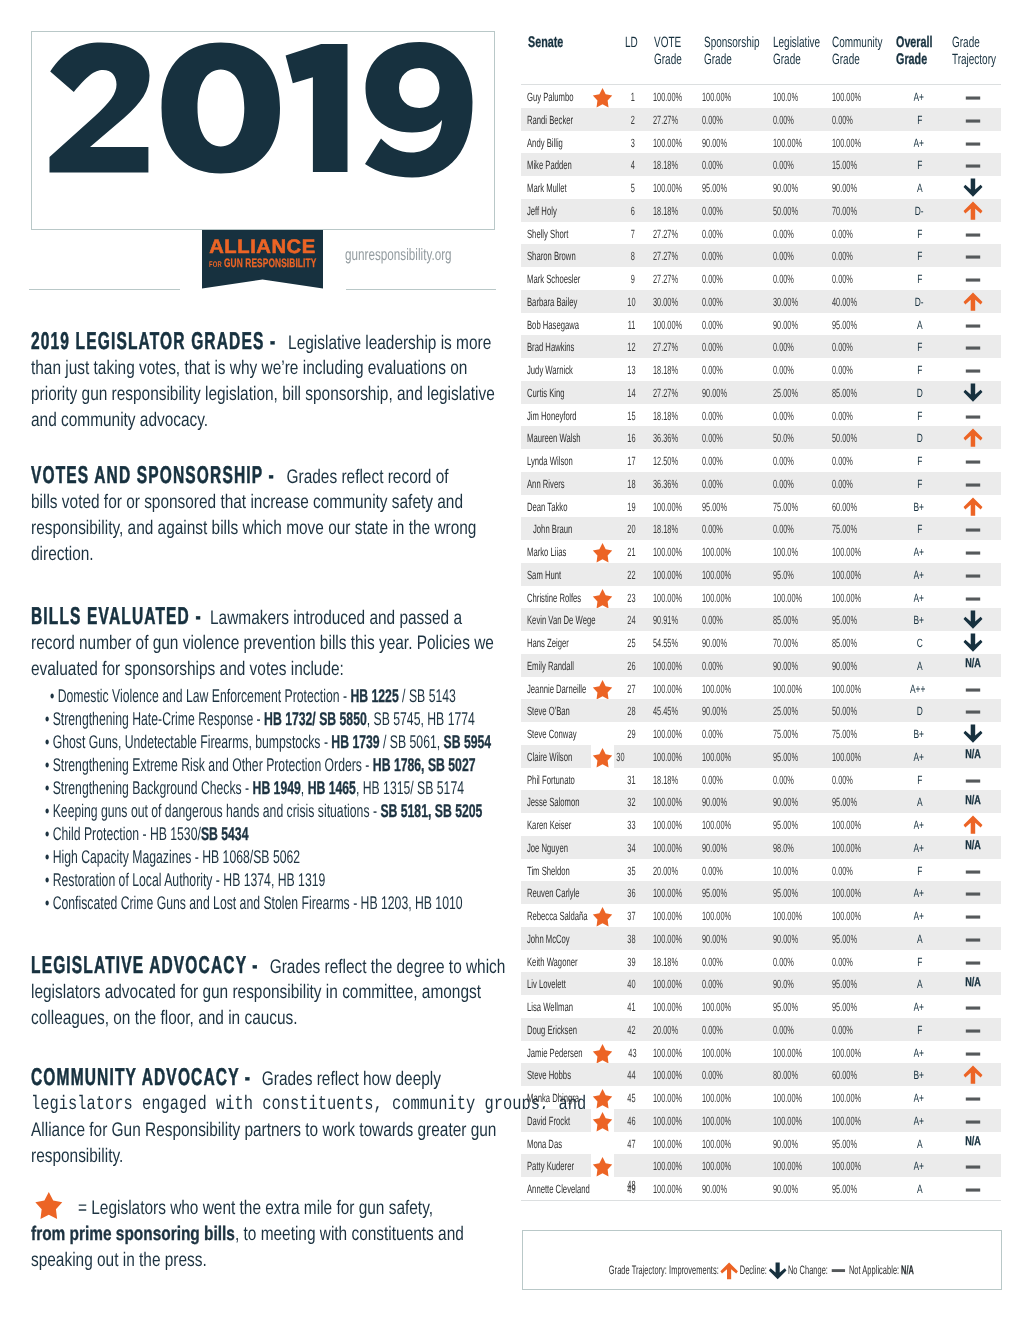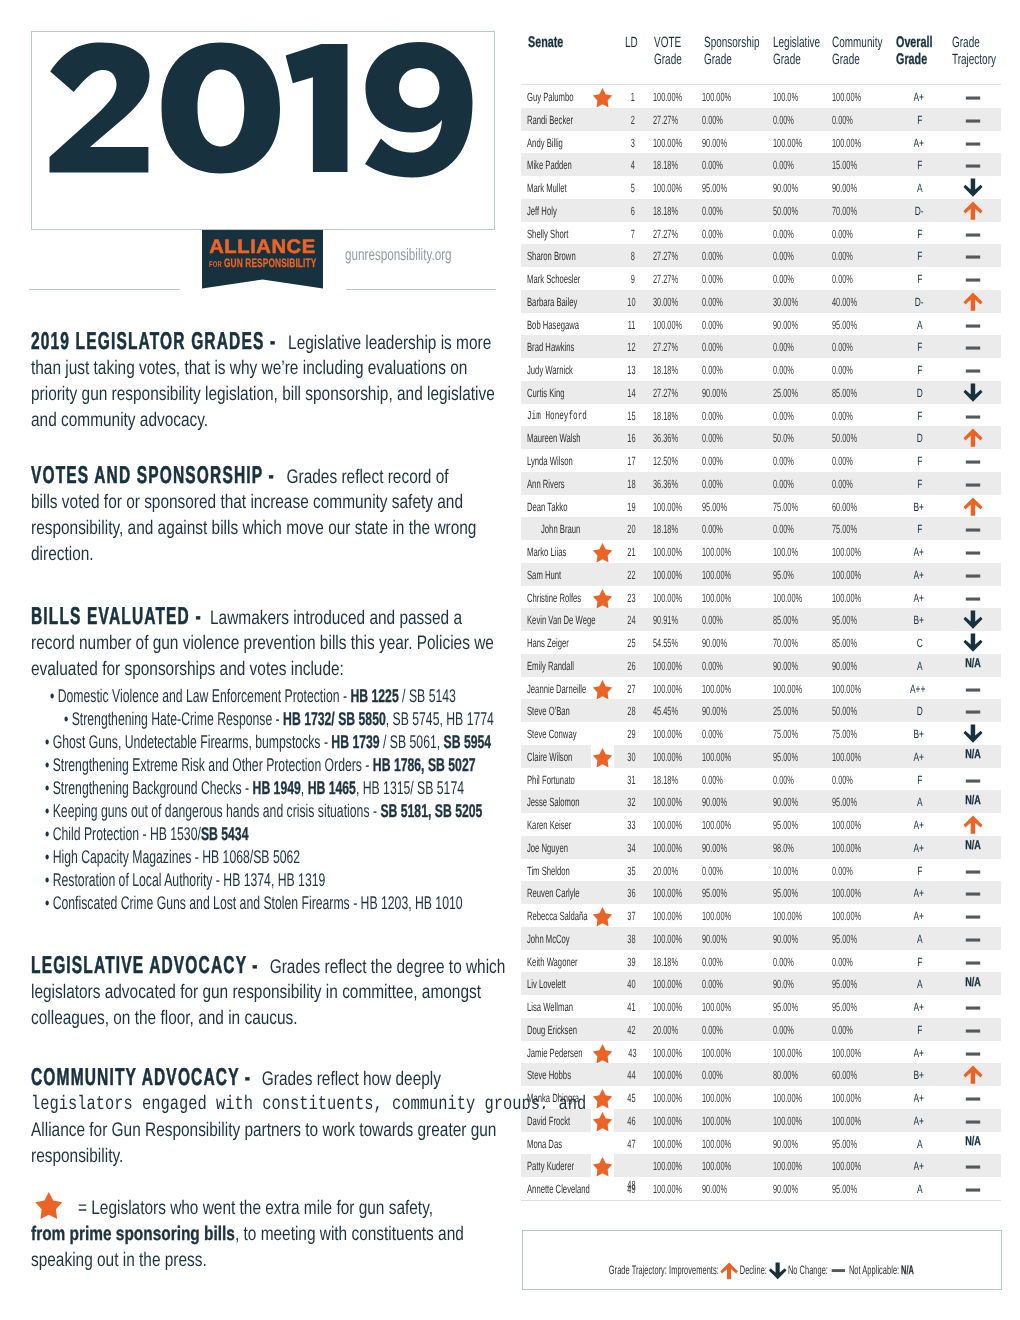--- a/index.html
+++ b/index.html
@@ -143,21 +143,21 @@
       <div class="ln" style="top: 998px; left: 31px;"><span class="cnd"><span>colleagues, on the floor, and in caucus.</span></span></div>
     </div>
     <div>
       <div class="ln" style="top: 1058.4px; left: 31px;"><span class="cnd"><b class="h" style="margin-right: -49.98px;">COMMUNITY ADVOCACY - </b><span>Grades reflect how deeply</span></span></div>
       <div class="ln" style="top: 1084.25px; left: 31px; font-family: Liberation Mono, monospace;"><span class="cnd"><span>legislators engaged with constituents, community groups, and</span></span></div>
       <div class="ln" style="top: 1110.1px; left: 31px;"><span class="cnd"><span>Alliance for Gun Responsibility partners to work towards greater gun</span></span></div>
       <div class="ln" style="top: 1135.95px; left: 31px;"><span class="cnd"><span>responsibility.</span></span></div>
     </div>
     <div>
       <div class="ln bill" style="top: 676.5px; left: 50px;"><span class="cnd"><span>• Domestic Violence and Law Enforcement Protection  - </span><b>HB 1225</b><span> / SB 5143</span></span></div>
-      <div class="ln bill" style="top: 699.55px; left: 45px; margin-left: 19px;"><span class="cnd"><span>• Strengthening Hate-Crime Response  - </span><b>HB 1732/ SB 5850</b><span>, SB 5745, HB 1774</span></span></div>
+      <div class="ln bill" style="top: 699.55px; left: 45px;"><span class="cnd"><span>• Strengthening Hate-Crime Response  - </span><b>HB 1732/ SB 5850</b><span>, SB 5745, HB 1774</span></span></div>
       <div class="ln bill" style="top: 722.6px; left: 45px;"><span class="cnd"><span>• Ghost Guns, Undetectable Firearms, bumpstocks  - </span><b>HB 1739</b><span> / SB 5061, </span><b>SB 5954</b></span></div>
       <div class="ln bill" style="top: 745.65px; left: 45px;"><span class="cnd"><span>• Strengthening Extreme Risk and Other Protection Orders  - </span><b>HB 1786, SB 5027</b></span></div>
       <div class="ln bill" style="top: 768.7px; left: 45px;"><span class="cnd"><span>• Strengthening Background Checks  - </span><b>HB 1949</b><span>, </span><b>HB 1465</b><span>, HB 1315/ SB 5174</span></span></div>
       <div class="ln bill" style="top: 791.75px; left: 45px;"><span class="cnd"><span>• Keeping guns out of dangerous hands and crisis situations - </span><b>SB 5181, SB 5205</b></span></div>
       <div class="ln bill" style="top: 814.8px; left: 45px;"><span class="cnd"><span>• Child Protection - HB 1530/</span><b>SB 5434</b></span></div>
       <div class="ln bill" style="top: 837.85px; left: 45px;"><span class="cnd"><span>• High Capacity Magazines  - HB 1068/SB 5062</span></span></div>
       <div class="ln bill" style="top: 860.9px; left: 45px;"><span class="cnd"><span>• Restoration of Local Authority -  HB 1374, HB 1319</span></span></div>
       <div class="ln bill" style="top: 883.95px; left: 45px;"><span class="cnd"><span>• Confiscated Crime Guns and Lost and Stolen Firearms - HB 1203, HB 1010</span></span></div>
     </div>
     <div>
@@ -368,21 +368,21 @@
         <div class="c" style="left: 132px;"><span class="cnd">27.27%</span></div>
         <div class="c" style="left: 181px;"><span class="cnd">90.00%</span></div>
         <div class="c" style="left: 252px;"><span class="cnd">25.00%</span></div>
         <div class="c" style="left: 311px;"><span class="cnd">85.00%</span></div>
         <div class="c ov" style="left: 399.5px; transform: translateX(-50%);"><span class="cnd">D</span></div>
         <div class="traj" style="left: 451.8px; transform: translateX(-50%);"><svg width="20" height="19.2" viewBox="0 0 20 19.2" xmlns="http://www.w3.org/2000/svg">
             <path d="M10.00 18.70 L19.50 9.10 L17.70 6.80 L12.20 11.40 L12.20 0.50 L7.70 0.50 L7.70 11.40 L2.30 6.80 L0.50 9.10 Z" fill="#17313f"></path>
           </svg></div>
       </div>
       <div class="row">
-        <div class="c nm" style="left: 6px; font-family: Liberation Mono, monospace;"><span class="cnd">Jim Honeyford</span></div>
+        <div class="c nm" style="left: 6px;"><span class="cnd">Jim Honeyford</span></div>
         <div class="c" style="left: 113px; transform: translateX(-50%);"><span class="cnd">15</span></div>
         <div class="c" style="left: 132px;"><span class="cnd">18.18%</span></div>
         <div class="c" style="left: 181px;"><span class="cnd">0.00%</span></div>
         <div class="c" style="left: 252px;"><span class="cnd">0.00%</span></div>
         <div class="c" style="left: 311px;"><span class="cnd">0.00%</span></div>
         <div class="c ov" style="left: 399.5px; transform: translateX(-50%);"><span class="cnd">F</span></div>
         <div class="traj" style="left: 451.8px; transform: translateX(-50%); top: 6px;"><svg width="20" height="12" viewBox="0 0 20 12" xmlns="http://www.w3.org/2000/svg">
             <rect x="2.8" y="4.5" width="14.4" height="3.1" fill="#55595b"></rect>
           </svg></div>
       </div>
@@ -428,21 +428,21 @@
         <div class="c" style="left: 132px;"><span class="cnd">100.00%</span></div>
         <div class="c" style="left: 181px;"><span class="cnd">95.00%</span></div>
         <div class="c" style="left: 252px;"><span class="cnd">75.00%</span></div>
         <div class="c" style="left: 311px;"><span class="cnd">60.00%</span></div>
         <div class="c ov" style="left: 399.5px; transform: translateX(-50%);"><span class="cnd">B+</span></div>
         <div class="traj" style="left: 451.8px; transform: translateX(-50%);"><svg width="20" height="19.2" viewBox="0 0 20 19.2" xmlns="http://www.w3.org/2000/svg">
             <path d="M10.00 0.50 L19.50 10.10 L17.70 12.40 L12.20 7.80 L12.20 18.70 L7.70 18.70 L7.70 7.80 L2.30 12.40 L0.50 10.10 Z" fill="#ec6425"></path>
           </svg></div>
       </div>
       <div class="row alt">
-        <div class="c nm" style="left: 20px;"><span class="cnd">John Braun</span></div>
+        <div class="c nm" style="left: 12px;"><span class="cnd">John Braun</span></div>
         <div class="c" style="left: 113px; transform: translateX(-50%);"><span class="cnd">20</span></div>
         <div class="c" style="left: 132px;"><span class="cnd">18.18%</span></div>
         <div class="c" style="left: 181px;"><span class="cnd">0.00%</span></div>
         <div class="c" style="left: 252px;"><span class="cnd">0.00%</span></div>
         <div class="c" style="left: 311px;"><span class="cnd">75.00%</span></div>
         <div class="c ov" style="left: 399.5px; transform: translateX(-50%);"><span class="cnd">F</span></div>
         <div class="traj" style="left: 451.8px; transform: translateX(-50%); top: 6px;"><svg width="20" height="12" viewBox="0 0 20 12" xmlns="http://www.w3.org/2000/svg">
             <rect x="2.8" y="4.5" width="14.4" height="3.1" fill="#55595b"></rect>
           </svg></div>
       </div>
@@ -562,21 +562,21 @@
         <div class="c" style="left: 181px;"><span class="cnd">0.00%</span></div>
         <div class="c" style="left: 252px;"><span class="cnd">75.00%</span></div>
         <div class="c" style="left: 311px;"><span class="cnd">75.00%</span></div>
         <div class="c ov" style="left: 399.5px; transform: translateX(-50%);"><span class="cnd">B+</span></div>
         <div class="traj" style="left: 451.8px; transform: translateX(-50%);"><svg width="20" height="19.2" viewBox="0 0 20 19.2" xmlns="http://www.w3.org/2000/svg">
             <path d="M10.00 18.70 L19.50 9.10 L17.70 6.80 L12.20 11.40 L12.20 0.50 L7.70 0.50 L7.70 11.40 L2.30 6.80 L0.50 9.10 Z" fill="#17313f"></path>
           </svg></div>
       </div>
       <div class="row alt">
         <div class="c nm" style="left: 6px;"><span class="cnd">Claire Wilson</span></div>
-        <div class="c" style="left: 113px; transform: translateX(-50%);"><span class="cnd">30</span></div>
+        <div class="c" style="left: 102px; transform: translateX(-50%);"><span class="cnd">30</span></div>
         <div class="c" style="left: 132px;"><span class="cnd">100.00%</span></div>
         <div class="c" style="left: 181px;"><span class="cnd">100.00%</span></div>
         <div class="c" style="left: 252px;"><span class="cnd">95.00%</span></div>
         <div class="c" style="left: 311px;"><span class="cnd">100.00%</span></div>
         <div class="c ov" style="left: 399.5px; transform: translateX(-50%);"><span class="cnd">A+</span></div>
         <div class="stargap"></div>
         <div class="starcell" style="left: 71px;">
           <svg width="21.5" height="21" viewBox="0 0 19 19" xmlns="http://www.w3.org/2000/svg">
             <path d="M9.30 0.00 L12.15 5.57 L18.06 6.70 L13.91 11.28 L14.72 17.55 L9.30 14.80 L3.88 17.55 L4.69 11.28 L0.54 6.70 L6.45 5.57 Z" fill="#ec6425"></path>
           </svg>

